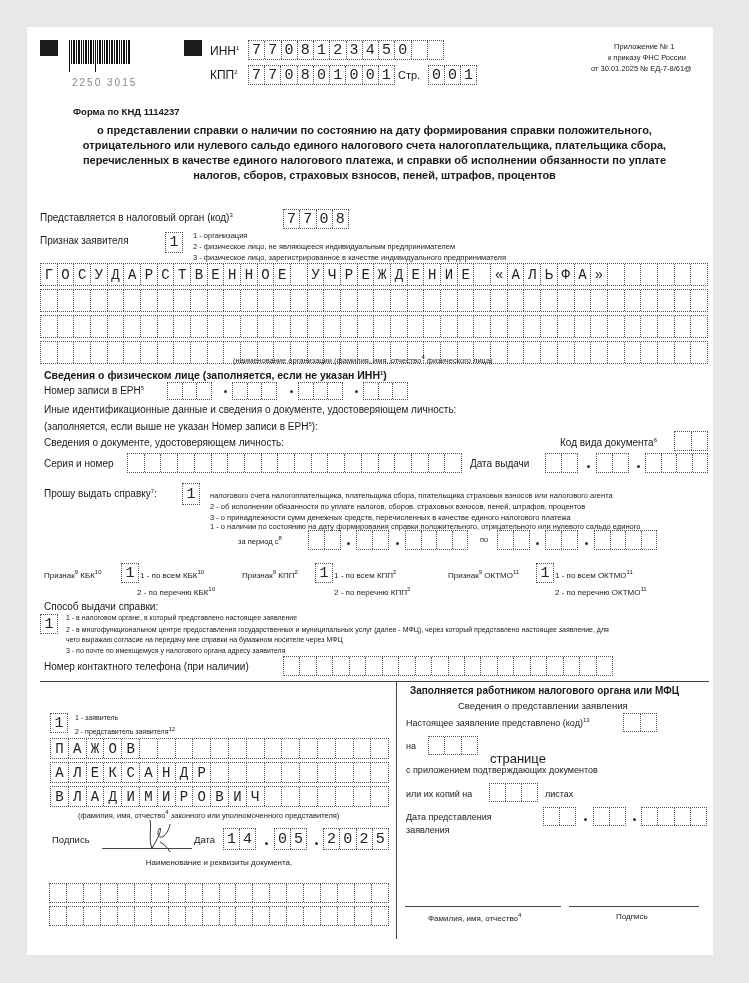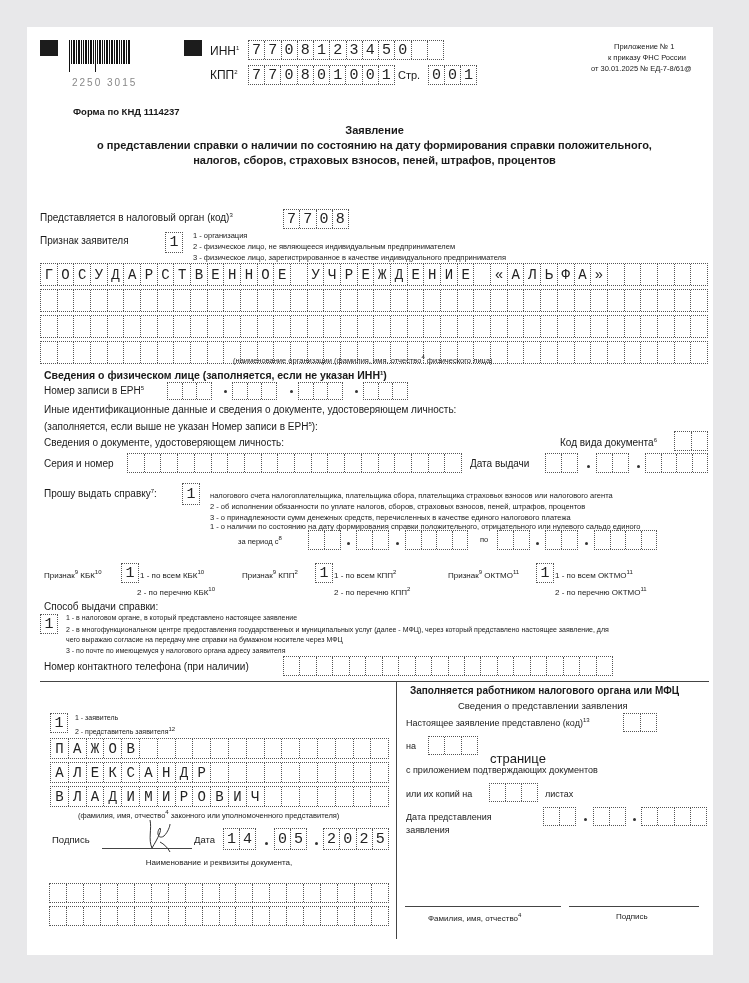--- a/index.html
+++ b/index.html
@@ -97,22 +97,23 @@
     <div class="cell" style="font-size: 15px;">1</div>
   </div>
 
 <div class="t" style="right:422px;left:auto;top:42px;font-size:7.5px;right:auto;left:614px;">Приложение № 1</div>
 <div class="t" style="left:608px;top:53px;font-size:7.5px;">к приказу ФНС России</div>
 <div class="t" style="left:591px;top:64px;font-size:7.5px;">от 30.01.2025 № ЕД-7-8/61@</div>
 
 <div class="t b" style="left:73px;top:106px;font-size:9.5px;">Форма по КНД 1114237</div>
 
 <div class="abs c b" style="left:40px;width:669px;top:123px;font-size:11px;line-height:15px;">
-  <div>Заявление</div>
   <div>о представлении справки о наличии по состоянию на дату формирования справки положительного,</div>
+  <div>отрицательного или нулевого сальдо единого налогового счета налогоплательщика, плательщика сбора,</div>
+  <div>перечисленных в качестве единого налогового платежа, и справки об исполнении обязанности по уплате</div>
   <div>налогов, сборов, страховых взносов, пеней, штрафов, процентов</div>
 </div>
 
 <div class="t lbl" style="left:40px;top:212px;"><span>Представляется в налоговый орган (код)</span><sup>3</sup></div>
 <div class="cells" id="tax-cells" style="left:283px;top:209px;width:66px;height:20px;">
     <div class="cell" style="font-size: 15px;">7</div>
     <div class="cell" style="font-size: 15px;">7</div>
     <div class="cell" style="font-size: 15px;">0</div>
     <div class="cell" style="font-size: 15px;">8</div>
   </div>

